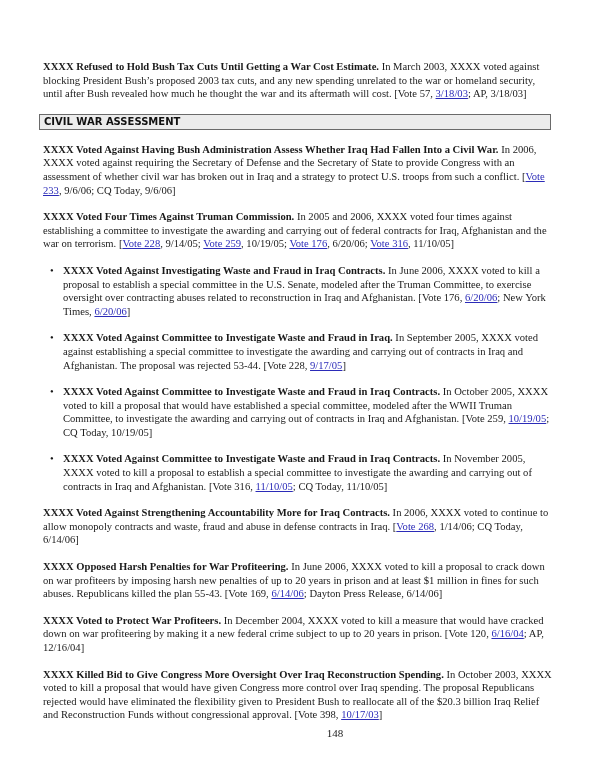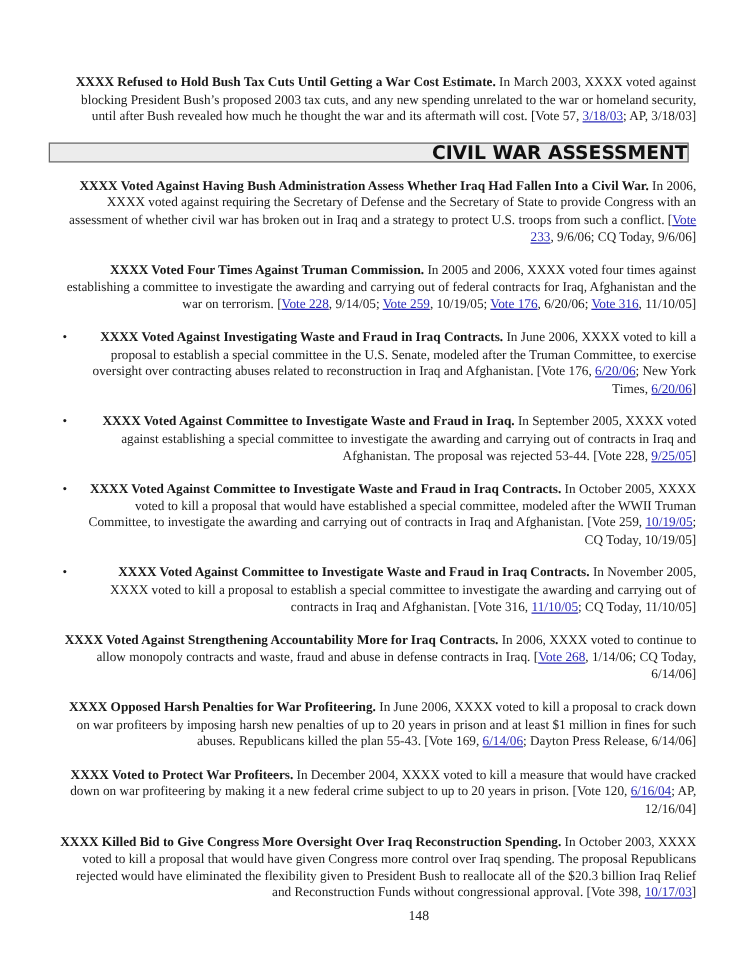--- a/index.html
+++ b/index.html
@@ -1,31 +1,31 @@
 <!DOCTYPE html>
 <html><head>
   <meta charset="utf-8">
   <style>
     html, body { margin: 0; padding: 0; background: #ffffff; }
     body {
       width: 600px; height: 776px; position: relative; overflow: hidden;
       font-family: "Liberation Serif", "DejaVu Serif", serif;
       font-size: 10.6px; line-height: 13.6px; color: #1a1a1a;
     }
-    .page { position: absolute; left: 43px; top: 60px; width: 514px; text-align: right; }
+    .page { position: absolute; left: 43px; top: 60px; width: 514px; }
     p { margin: 0; }
     .para { margin-bottom: 13px; }
     .b { font-weight: bold; }
     a.link { color: #2b2bb8; text-decoration: underline; }
     .u { }
     .section-head {
       margin: 0 0 13px -4px; width: 512px;
       border: 1.5px solid #6a6a6a; background: #ececec;
       font-family: "DejaVu Sans", "Liberation Sans", sans-serif;
-      font-weight: bold; font-size: 15px; line-height: 14px;
+      font-weight: bold; font-size: 10px; line-height: 14px;
       padding: 0 0 0 4px; box-sizing: border-box; letter-spacing: 0px;
       color: #111;
     }
     ul.bullets { list-style: none; margin: 0 0 13px 0; padding: 0; }
     ul.bullets li { position: relative; padding-left: 20px; margin-bottom: 13px; }
     ul.bullets li .bullet-dot {
       position: absolute; left: 7px; top: 0;
     }
     .page-number {
       position: absolute; top: 727px; left: 0; width: 600px; text-align: center;
@@ -45,21 +45,21 @@
   <p class="para"><span class="b">XXXX Voted Against Having Bush Administration Assess Whether Iraq Had Fallen Into a Civil War.</span><span> In 2006, XXXX voted against requiring the Secretary of Defense and the Secretary of State to provide Congress with an assessment of whether civil war has broken out in Iraq and a strategy to protect U.S. troops from such a conflict. [</span><a class="link">Vote 233</a><span>, 9/6/06; </span><span class="u">CQ Today</span><span>, 9/6/06]</span></p>
 
 
   <p class="para"><span class="b">XXXX Voted Four Times Against Truman Commission.</span><span> In 2005 and 2006, XXXX voted four times against establishing a committee to investigate the awarding and carrying out of federal contracts for Iraq, Afghanistan and the war on terrorism. [</span><a class="link">Vote 228</a><span>, 9/14/05; </span><a class="link">Vote 259</a><span>, 10/19/05; </span><a class="link">Vote 176</a><span>, 6/20/06; </span><a class="link">Vote 316</a><span>, 11/10/05]</span></p>
 
   <ul class="bullets">
     <li>
       <span class="bullet-dot">•</span><span class="b">XXXX Voted Against Investigating Waste and Fraud in Iraq Contracts.</span><span> In June 2006, XXXX voted to kill a proposal to establish a special committee in the U.S. Senate, modeled after the Truman Committee, to exercise oversight over contracting abuses related to reconstruction in Iraq and Afghanistan. [Vote 176, </span><a class="link">6/20/06</a><span>; </span><span class="u">New York Times</span><span>, </span><a class="link">6/20/06</a><span>]</span>
     </li>
     <li>
-      <span class="bullet-dot">•</span><span class="b">XXXX Voted Against Committee to Investigate Waste and Fraud in Iraq.</span><span> In September 2005, XXXX voted against establishing a special committee to investigate the awarding and carrying out of contracts in Iraq and Afghanistan. The proposal was rejected 53-44. [Vote 228, </span><a class="link">9/25/05</a><span>]</span>
+      <span class="bullet-dot">•</span><span class="b">XXXX Voted Against Committee to Investigate Waste and Fraud in Iraq.</span><span> In September 2005, XXXX voted against establishing a special committee to investigate the awarding and carrying out of contracts in Iraq and Afghanistan. The proposal was rejected 53-44. [Vote 228, </span><a class="link">9/17/05</a><span>]</span>
     </li>
     <li>
       <span class="bullet-dot">•</span><span class="b">XXXX Voted Against Committee to Investigate Waste and Fraud in Iraq Contracts.</span><span> In October 2005, XXXX voted to kill a proposal that would have established a special committee, modeled after the WWII Truman Committee, to investigate the awarding and carrying out of contracts in Iraq and Afghanistan. [Vote 259, </span><a class="link">10/19/05</a><span>; </span><span class="u">CQ Today</span><span>, 10/19/05]</span>
     </li>
     <li>
       <span class="bullet-dot">•</span><span class="b">XXXX Voted Against Committee to Investigate Waste and Fraud in Iraq Contracts.</span><span> In November 2005, XXXX voted to kill a proposal to establish a special committee to investigate the awarding and carrying out of contracts in Iraq and Afghanistan. [Vote 316, </span><a class="link">11/10/05</a><span>; </span><span class="u">CQ Today</span><span>, 11/10/05]</span>
     </li>
   </ul>
 
   <p class="para"><span class="b">XXXX Voted Against Strengthening Accountability More for Iraq Contracts.</span><span> In 2006, XXXX voted to continue to allow monopoly contracts and waste, fraud and abuse in defense contracts in Iraq. [</span><a class="link">Vote 268</a><span>, 1/14/06; </span><span class="u">CQ Today</span><span>, 6/14/06]</span></p>

